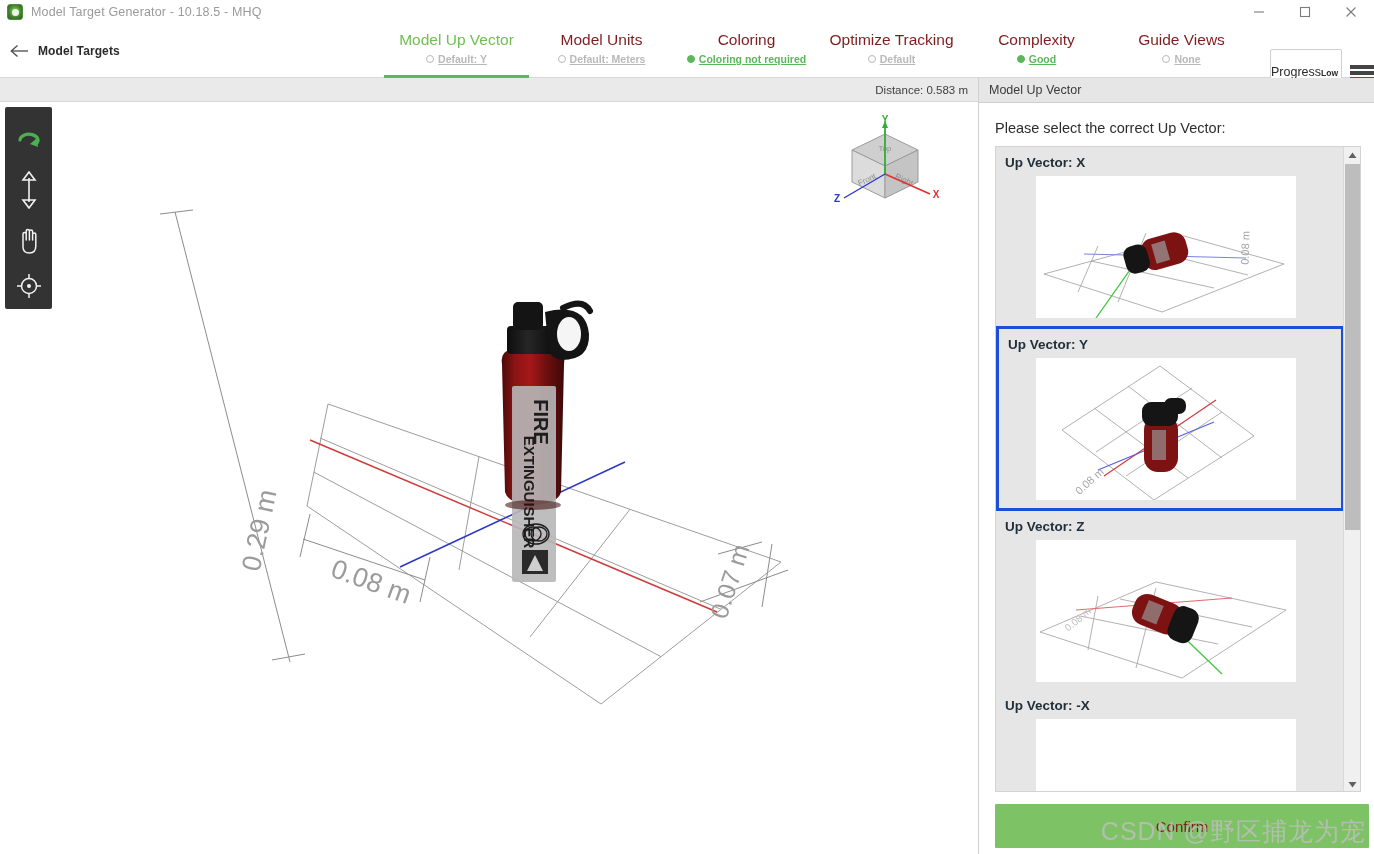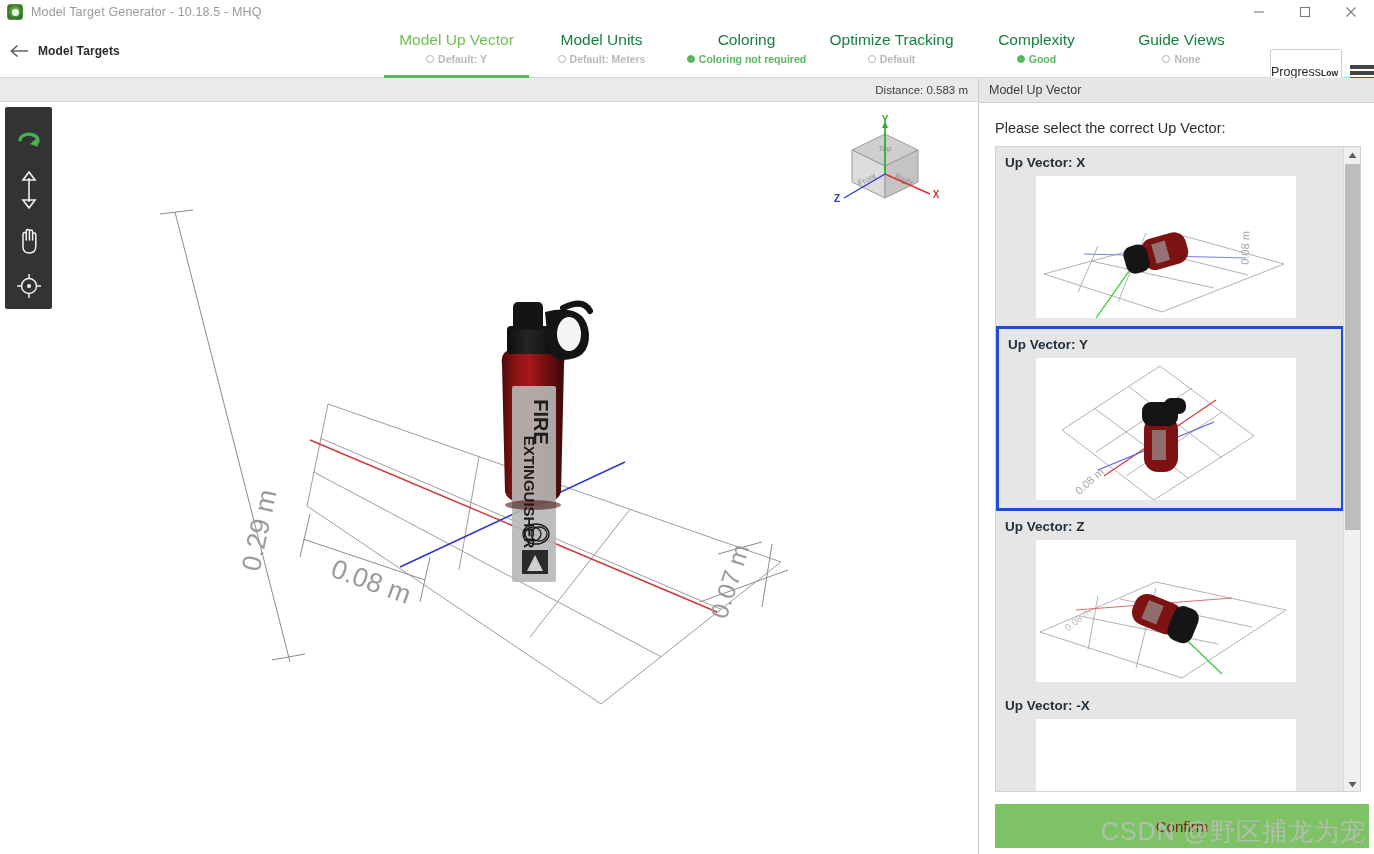--- a/index.html
+++ b/index.html
@@ -48,25 +48,25 @@
   .back-label { font-size: 12px; color: #2b2b2b; font-weight: bold; letter-spacing: .1px; }
 
   .tabs {
     position: absolute; left: 384px; top: 0; height: 54px; display: flex;
   }
   .tab {
     width: 145px; height: 54px; display: flex; flex-direction: column;
     align-items: center; justify-content: flex-start; padding-top: 5px;
     position: relative; cursor: default;
   }
-  .tab .tab-title { font-size: 15.5px; color: #15803d; line-height: 22px; }
+  .tab .tab-title { font-size: 15.5px; color: #7f1d1d; line-height: 22px; }
   .tab.active .tab-title { color: #6fbf4f; }
   .tab .tab-sub {
     font-size: 10.5px; display: flex; align-items: center; gap: 4px;
-    margin-top: 2px; color: #b9b9b9; font-weight: bold;
+    margin-top: 2px; color: #b9b9b9; font-weight: bold; text-decoration: underline;
   }
   .tab .tab-sub.done { color: #5bb75b; }
   .dot-ring {
     width: 8px; height: 8px; border-radius: 50%;
     border: 1.4px solid #b9b9b9; display: inline-block;
   }
   .tab .tab-sub.done .dot-ring { background: #5bb75b; border-color: #5bb75b; }
   .tab .underline {
     position: absolute; bottom: 0; left: 0; width: 145px; height: 3px; background: transparent;
   }

